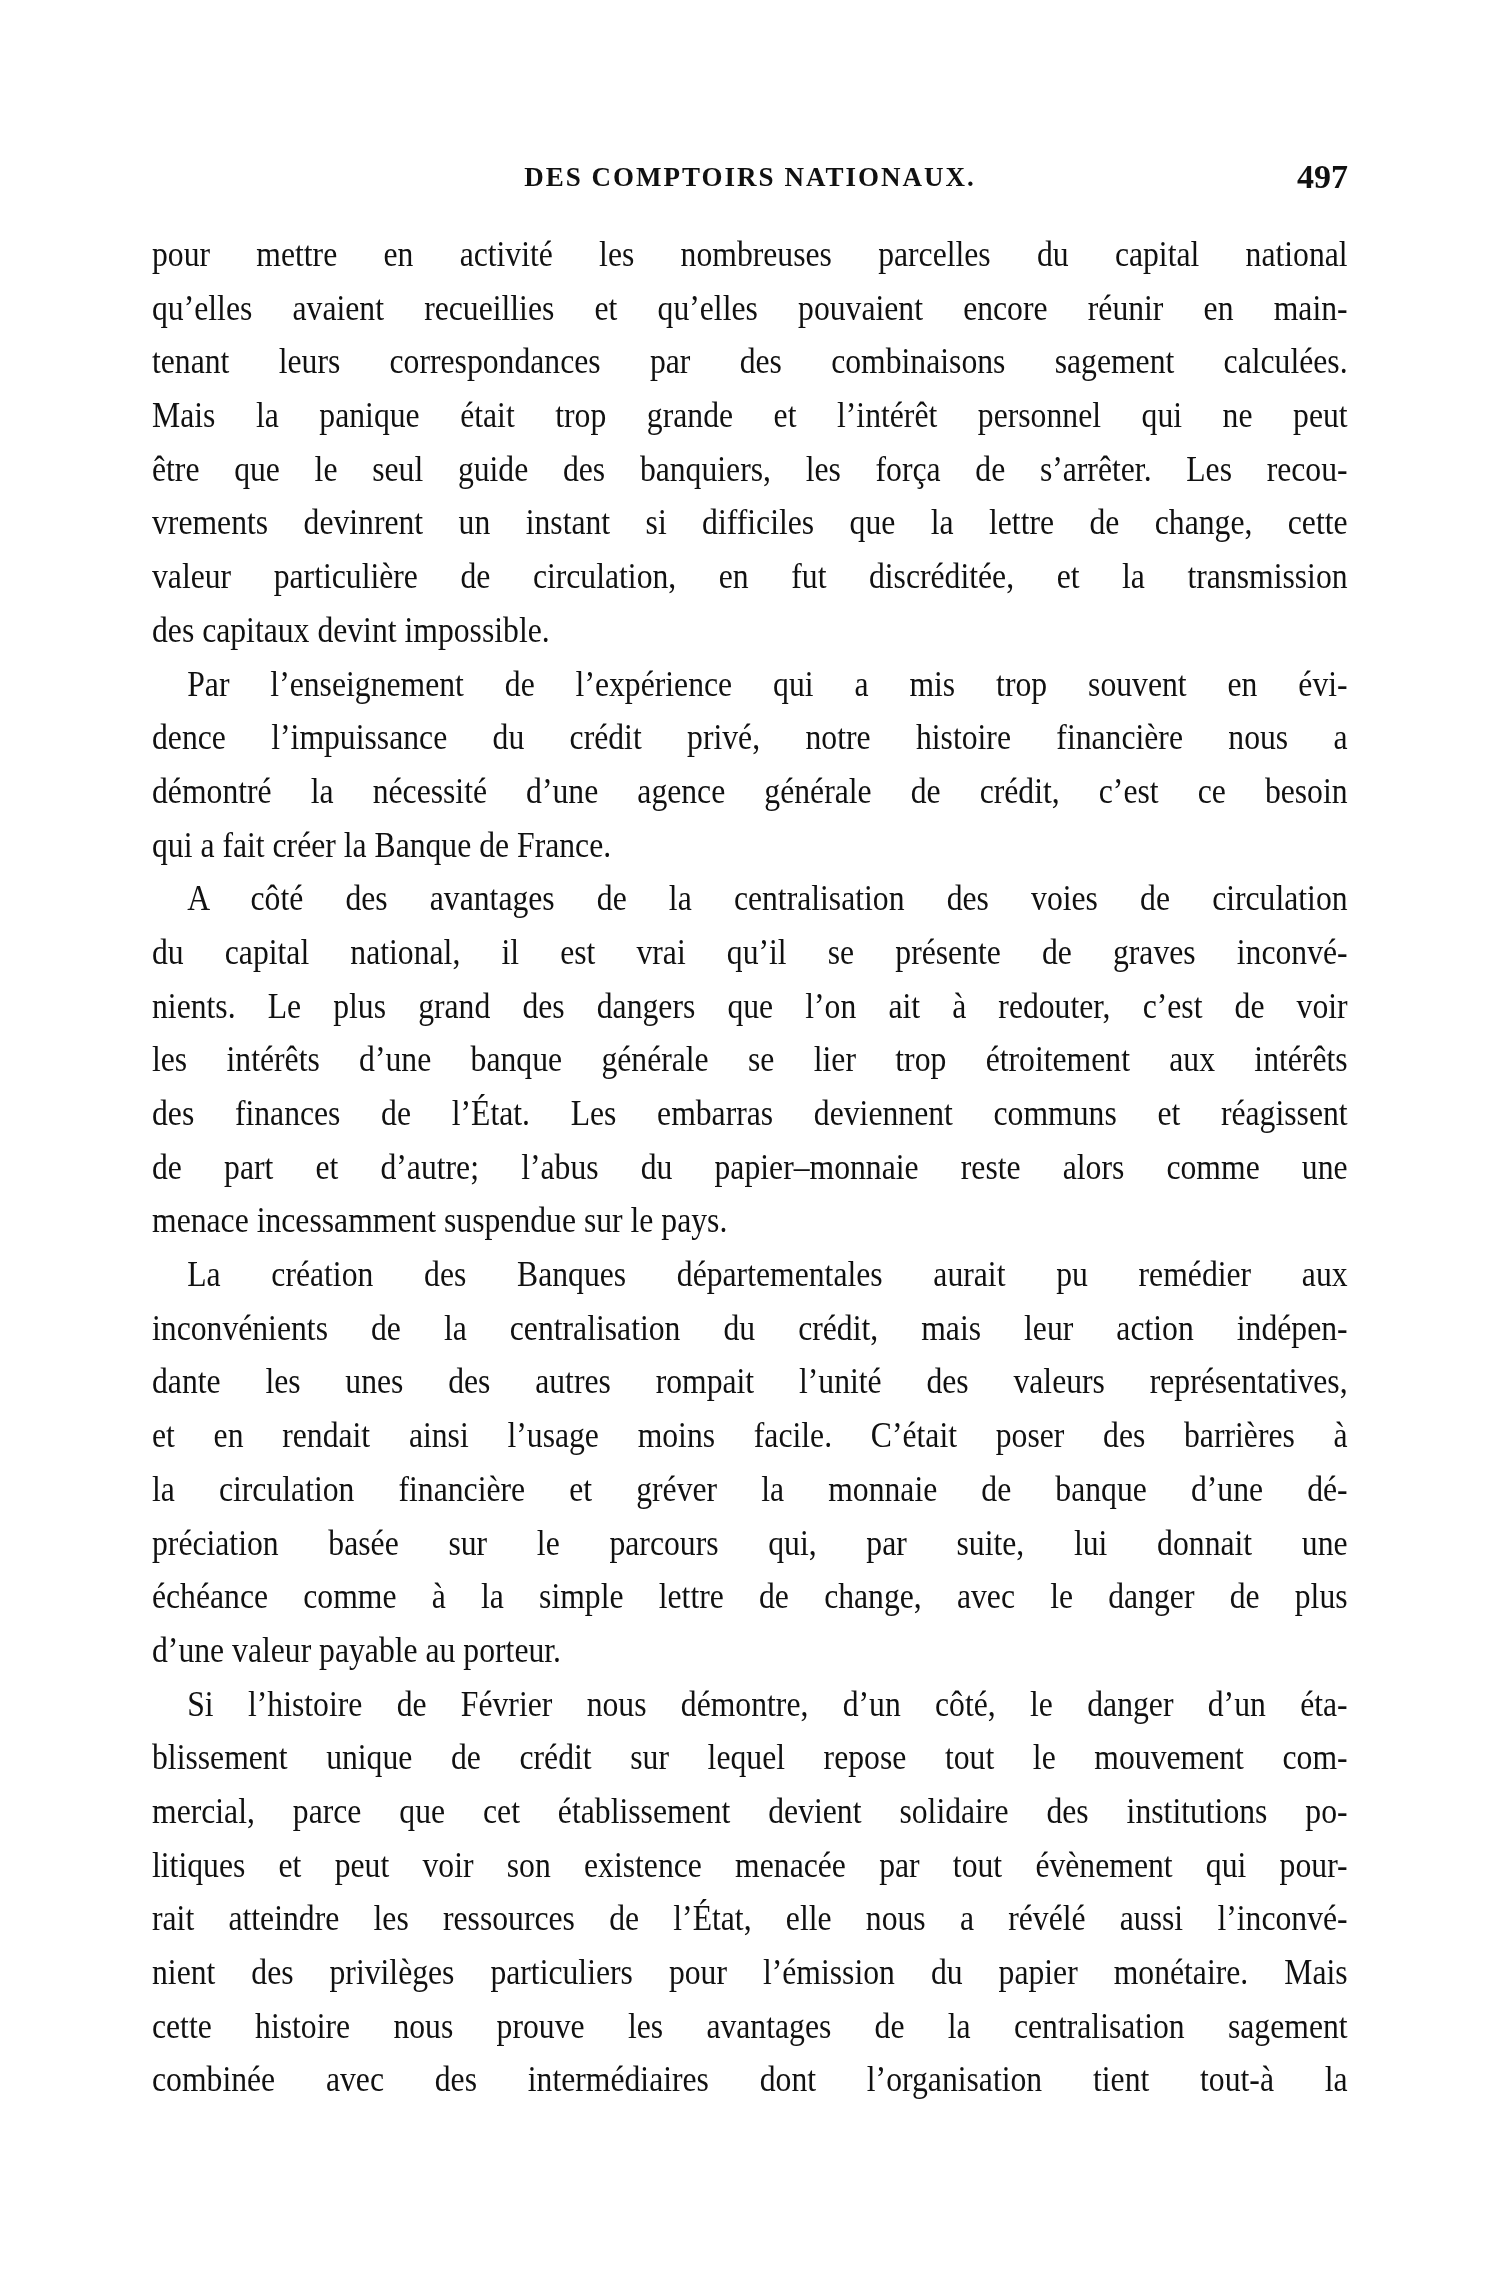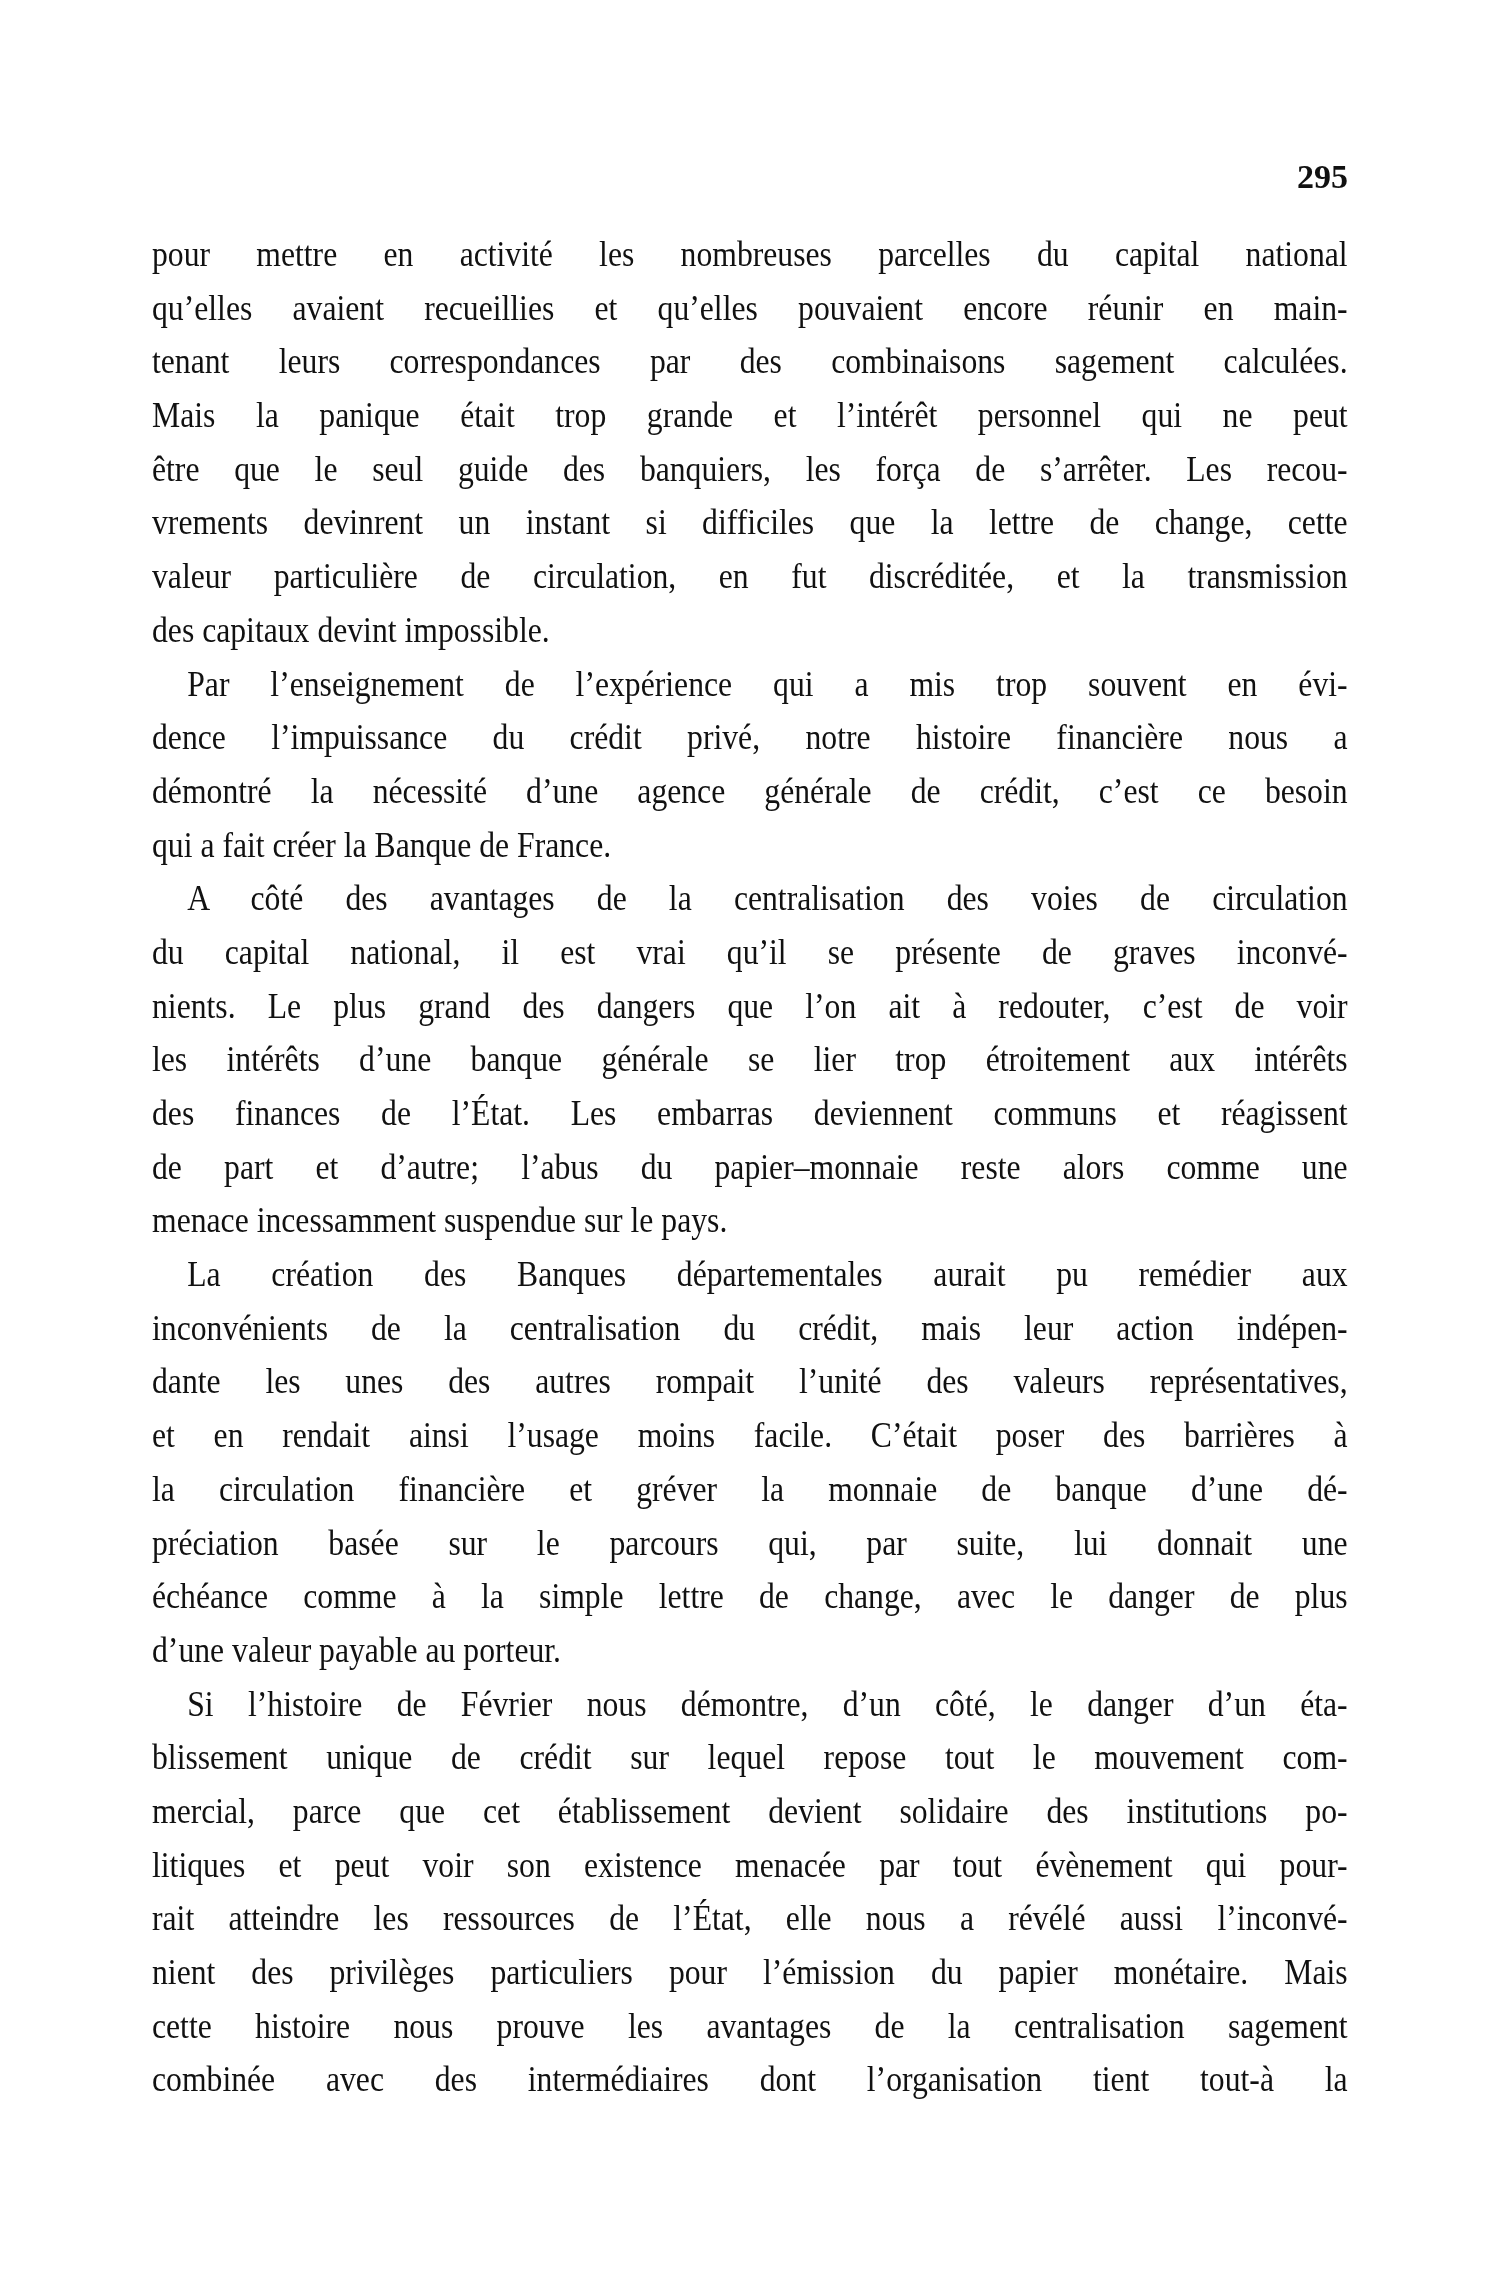--- a/index.html
+++ b/index.html
@@ -26,21 +26,22 @@
     white-space: nowrap; text-align: justify; text-align-last: justify;
     transform: scaleX(0.88); transform-origin: left center; width: 113.6%;
   }
   .line.last { text-align-last: left; }
   .line.indent { padding-left: 40px; box-sizing: border-box; }
 </style>
 </head>
 <body>
 
 <div class="running-head">
-  <div class="page-number">295</div>
+  <div class="running-title">DES COMPTOIRS NATIONAUX.</div>
+  <div class="page-number">497</div>
 </div>
 
 <div class="body-text" id="body-text">
     <div class="line">pour mettre en activité les nombreuses parcelles du capital national</div>
     <div class="line">qu’elles avaient recueillies et qu’elles pouvaient encore réunir en main-</div>
     <div class="line">tenant leurs correspondances par des combinaisons sagement calculées.</div>
     <div class="line">Mais la panique était trop grande et l’intérêt personnel qui ne peut</div>
     <div class="line">être que le seul guide des banquiers, les força de s’arrêter. Les recou-</div>
     <div class="line">vrements devinrent un instant si difficiles que la lettre de change, cette</div>
     <div class="line">valeur particulière de circulation, en fut discréditée, et la transmission</div>

